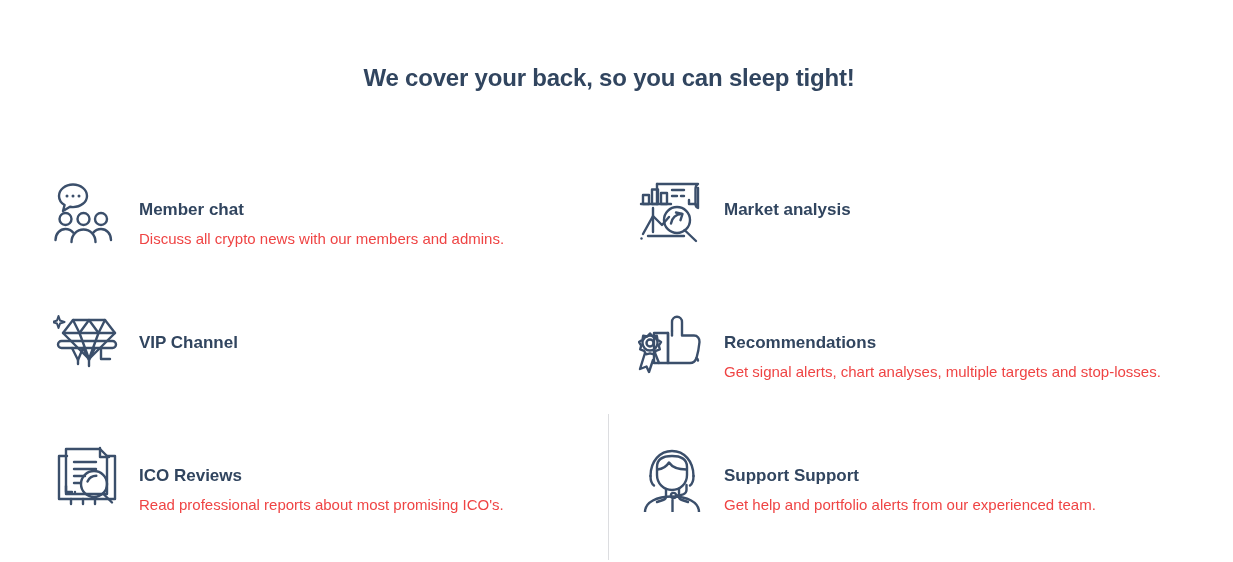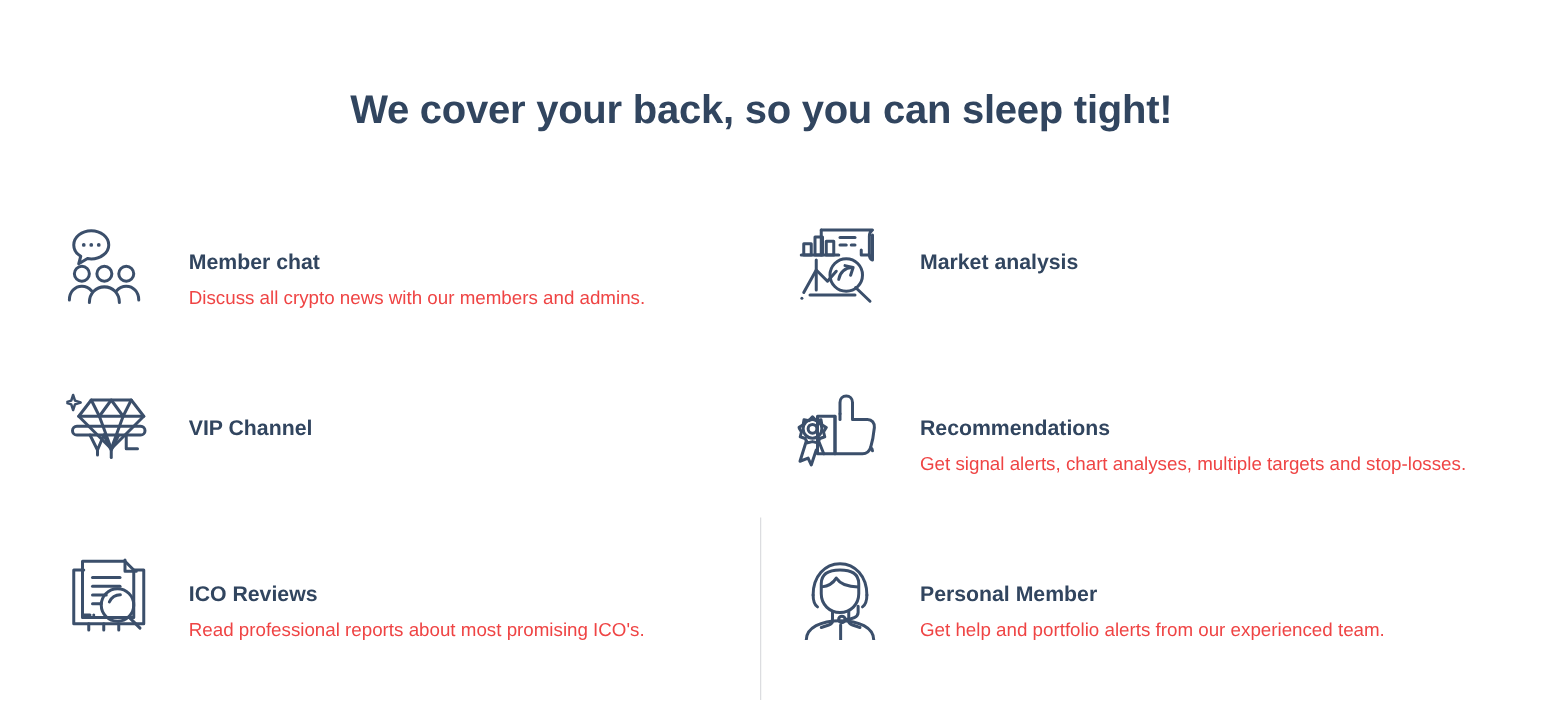--- a/index.html
+++ b/index.html
@@ -14,21 +14,21 @@
     overflow: hidden;
     position: relative;
   }
 
   .page-heading {
     position: absolute;
     left: 0;
     top: 48px;
     width: 1218px;
     text-align: center;
-    font-size: 32px;
+    font-size: 24px;
     font-weight: bold;
     color: #31455f;
     letter-spacing: -0.2px;
   }
 
   .features-grid {
     position: absolute;
     left: 0;
     top: 178px;
     width: 1233px;
@@ -88,21 +88,21 @@
 
   
   .col-left  { left: 53px; }
   .col-right { left: 638px; }
 
   
   .row-1 { top: 0px; }
   .row-2 { top: 133px; }
   .row-3 { top: 266px; }
 
-  .feature .feature-text { padding-top: 21px; margin-left: 12px; }
+  .feature .feature-text { padding-top: 21px; }
 </style>
 </head>
 <body>
 
 <h1 class="page-heading">We cover your back, so you can sleep tight!</h1>
 
 <div class="features-grid">
 
   <div class="divider-vertical"></div>
 
@@ -233,18 +233,18 @@
         <path d="M19.5 25.5 C24 25 28.5 22.5 31 18.5 C34 23 39.5 25.5 48.5 25.5"></path>
         <path d="M48.5 41 L48.5 46 C48.5 49.5 44 51.5 38 51.5"></path>
         <circle cx="35.5" cy="51.5" r="2.6"></circle>
         <path d="M28 45 L28 53 C28 54.5 26.5 55.5 25 56 L19 58"></path>
         <path d="M41 45 L41 53 C41 54.5 42.5 55.5 44 56 L50 58"></path>
         <path d="M7 68 C7 58 19 52.5 34 52.5 C49 52.5 61 58 61 68"></path>
         <path d="M34.5 56 L34.5 68"></path>
       </svg>
     </span>
     <div class="feature-text">
-      <p class="feature-title">Personal Member</p>
+      <p class="feature-title">Support Support</p>
       <p class="feature-desc">Get help and portfolio alerts from our experienced team.</p>
     </div>
   </div>
 
 </div>
 
 </body></html>

